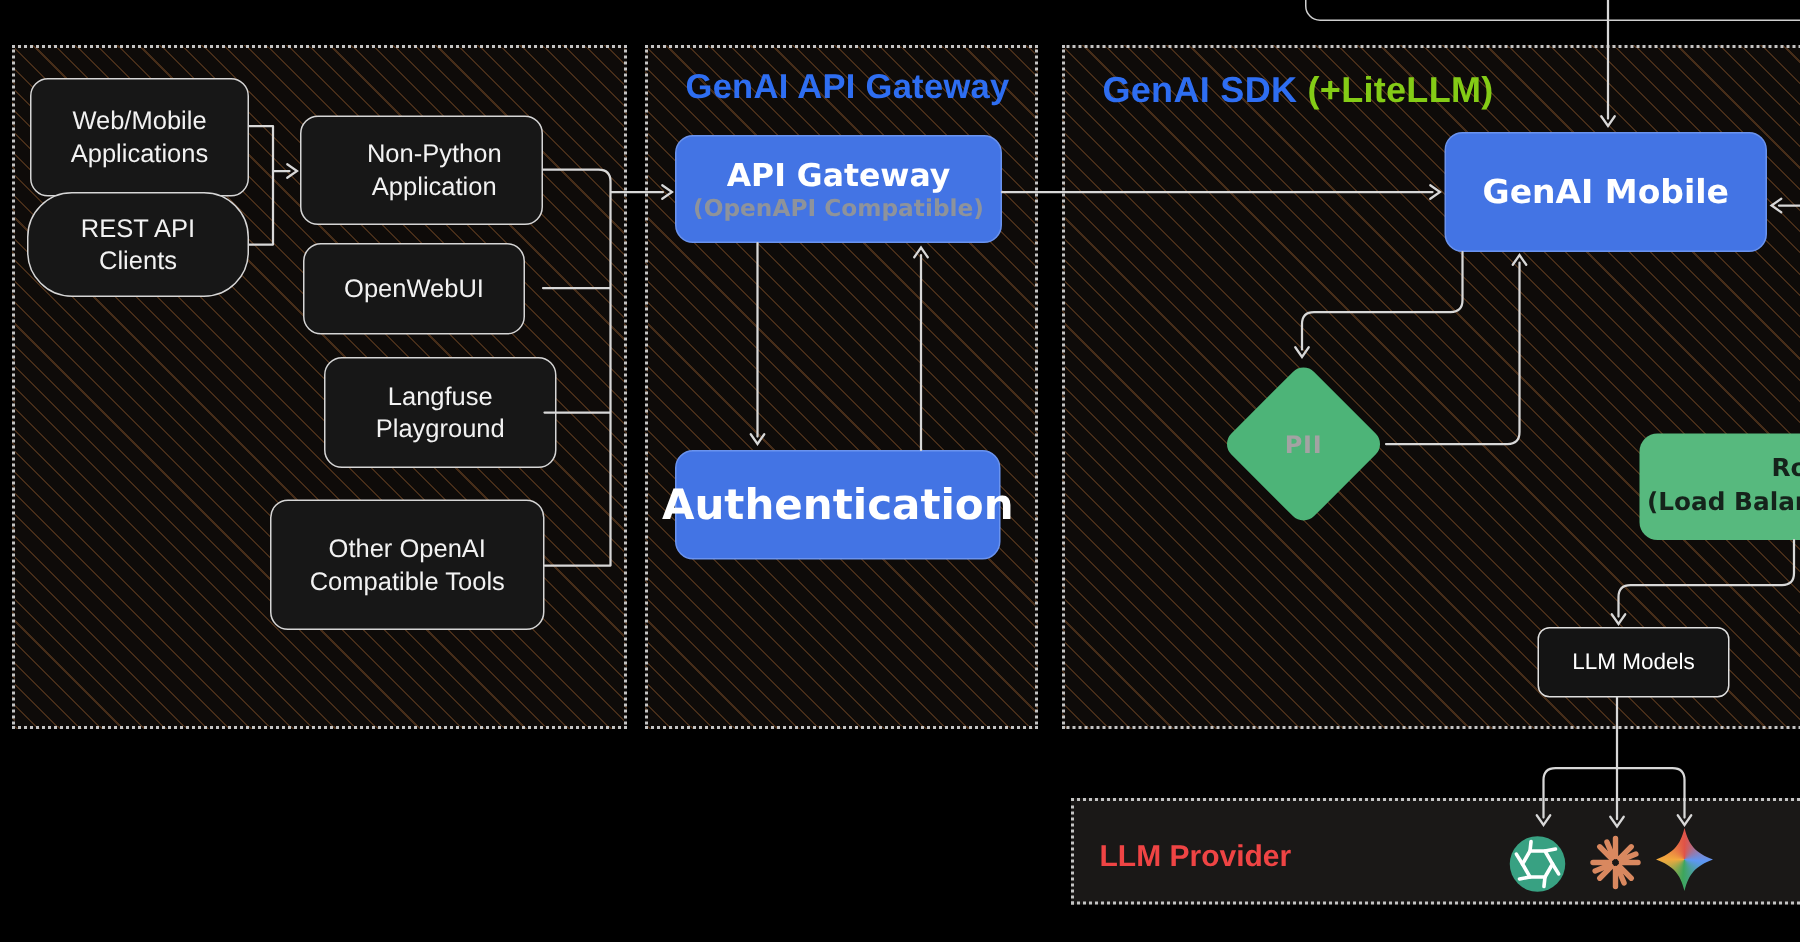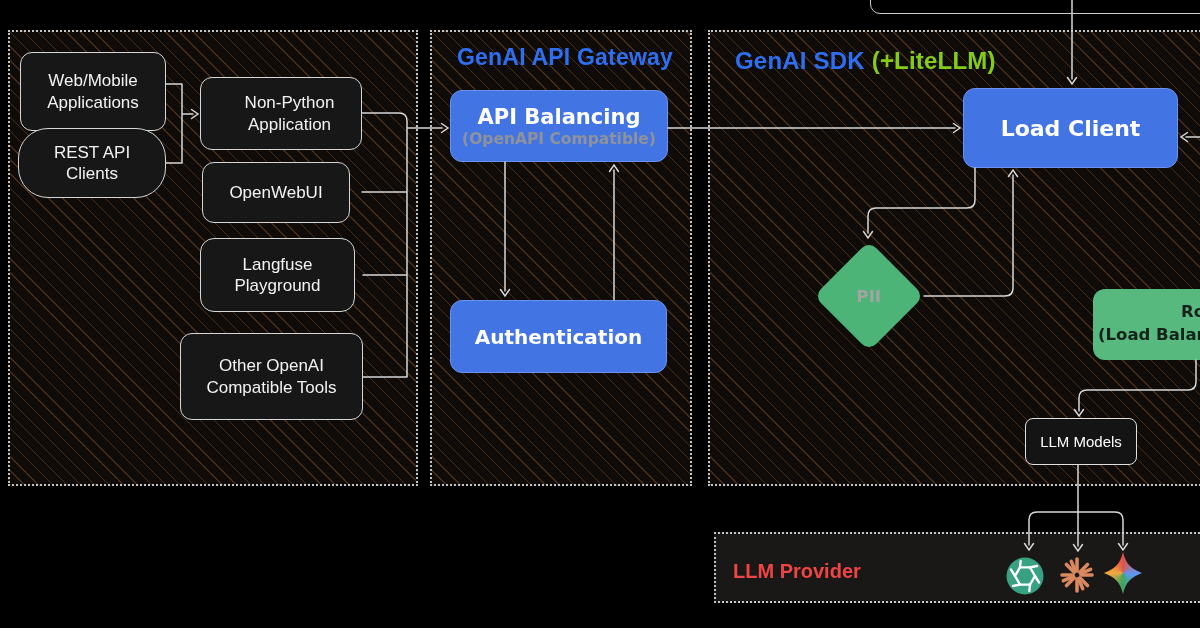--- a/index.html
+++ b/index.html
@@ -60,50 +60,50 @@
     </div>
   <div class="cbox" style="left:18px;top:128px;width:148px;height:70px;border-radius:30px;">
       <span>REST API Clients</span>
     </div>
   <div class="cbox" style="left:200px;top:77px;width:162px;height:73px;padding-left:25px;">
       <span>Non-Python Application</span>
     </div>
   <div class="cbox" style="left:202px;top:162px;width:148px;height:61px;">
       <span>OpenWebUI</span>
     </div>
-  <div class="cbox" style="left:200px;top:238px;width:155px;height:74px;border-radius:14px;">
+  <div class="cbox" style="left:216px;top:238px;width:155px;height:74px;">
       <span>Langfuse Playground</span>
     </div>
   <div class="cbox" style="left:180px;top:333px;width:183px;height:87px;">
       <span>Other OpenAI Compatible Tools</span>
     </div>
 
   <div class="bluebox" style="left:450px;top:90px;width:218px;height:72px;">
-    <span style="font-size:21px;">API Balancing</span>
+    <span style="font-size:21px;">API Gateway</span>
     <span class="sub">(OpenAPI Compatible)</span>
   </div>
-  <div class="bluebox" style="left:450px;top:300px;width:217px;height:73px;font-size:20px;">
+  <div class="bluebox" style="left:450px;top:300px;width:217px;height:73px;font-size:28px;">
       <span>Authentication</span>
     </div>
 
   <div class="bluebox" style="left:963px;top:88px;width:215px;height:80px;font-size:22px;">
-      <span>Load Client</span>
+      <span>GenAI Mobile</span>
     </div>
 
   <div class="diamond"></div>
   <div class="diamond-label">
       <span>PII</span>
     </div>
 
   <div class="greenbox" style="left:1093px;top:289px;width:160px;height:71px;">
     <span class="router-text" style="left:88px;top:12px;">Router</span>
     <span class="router-text" style="left:5px;top:35px;">(Load Balancing)</span>
   </div>
 
-  <div class="smallbox" style="left:1025px;top:418px;width:112px;height:47px;">
+  <div class="smallbox" style="left:1025px;top:418px;width:128px;height:47px;">
       <span>LLM Models</span>
     </div>
 
   <div class="provider"></div>
   <div class="provider-title"><span>LLM Provider</span></div>
 
   <svg class="icon" style="left:1006px;top:557px;" width="38" height="38" viewBox="-19 -19 38 38">
     <circle cx="0" cy="0" r="18.5" fill="#38a182"></circle>
     <g stroke="#fff" stroke-width="2.4" fill="none" stroke-linejoin="round" stroke-linecap="round">
       <path d="M10 0 L5 8.66 L-5 8.66 L-10 0 L-5 -8.66 L5 -8.66 Z"></path>

